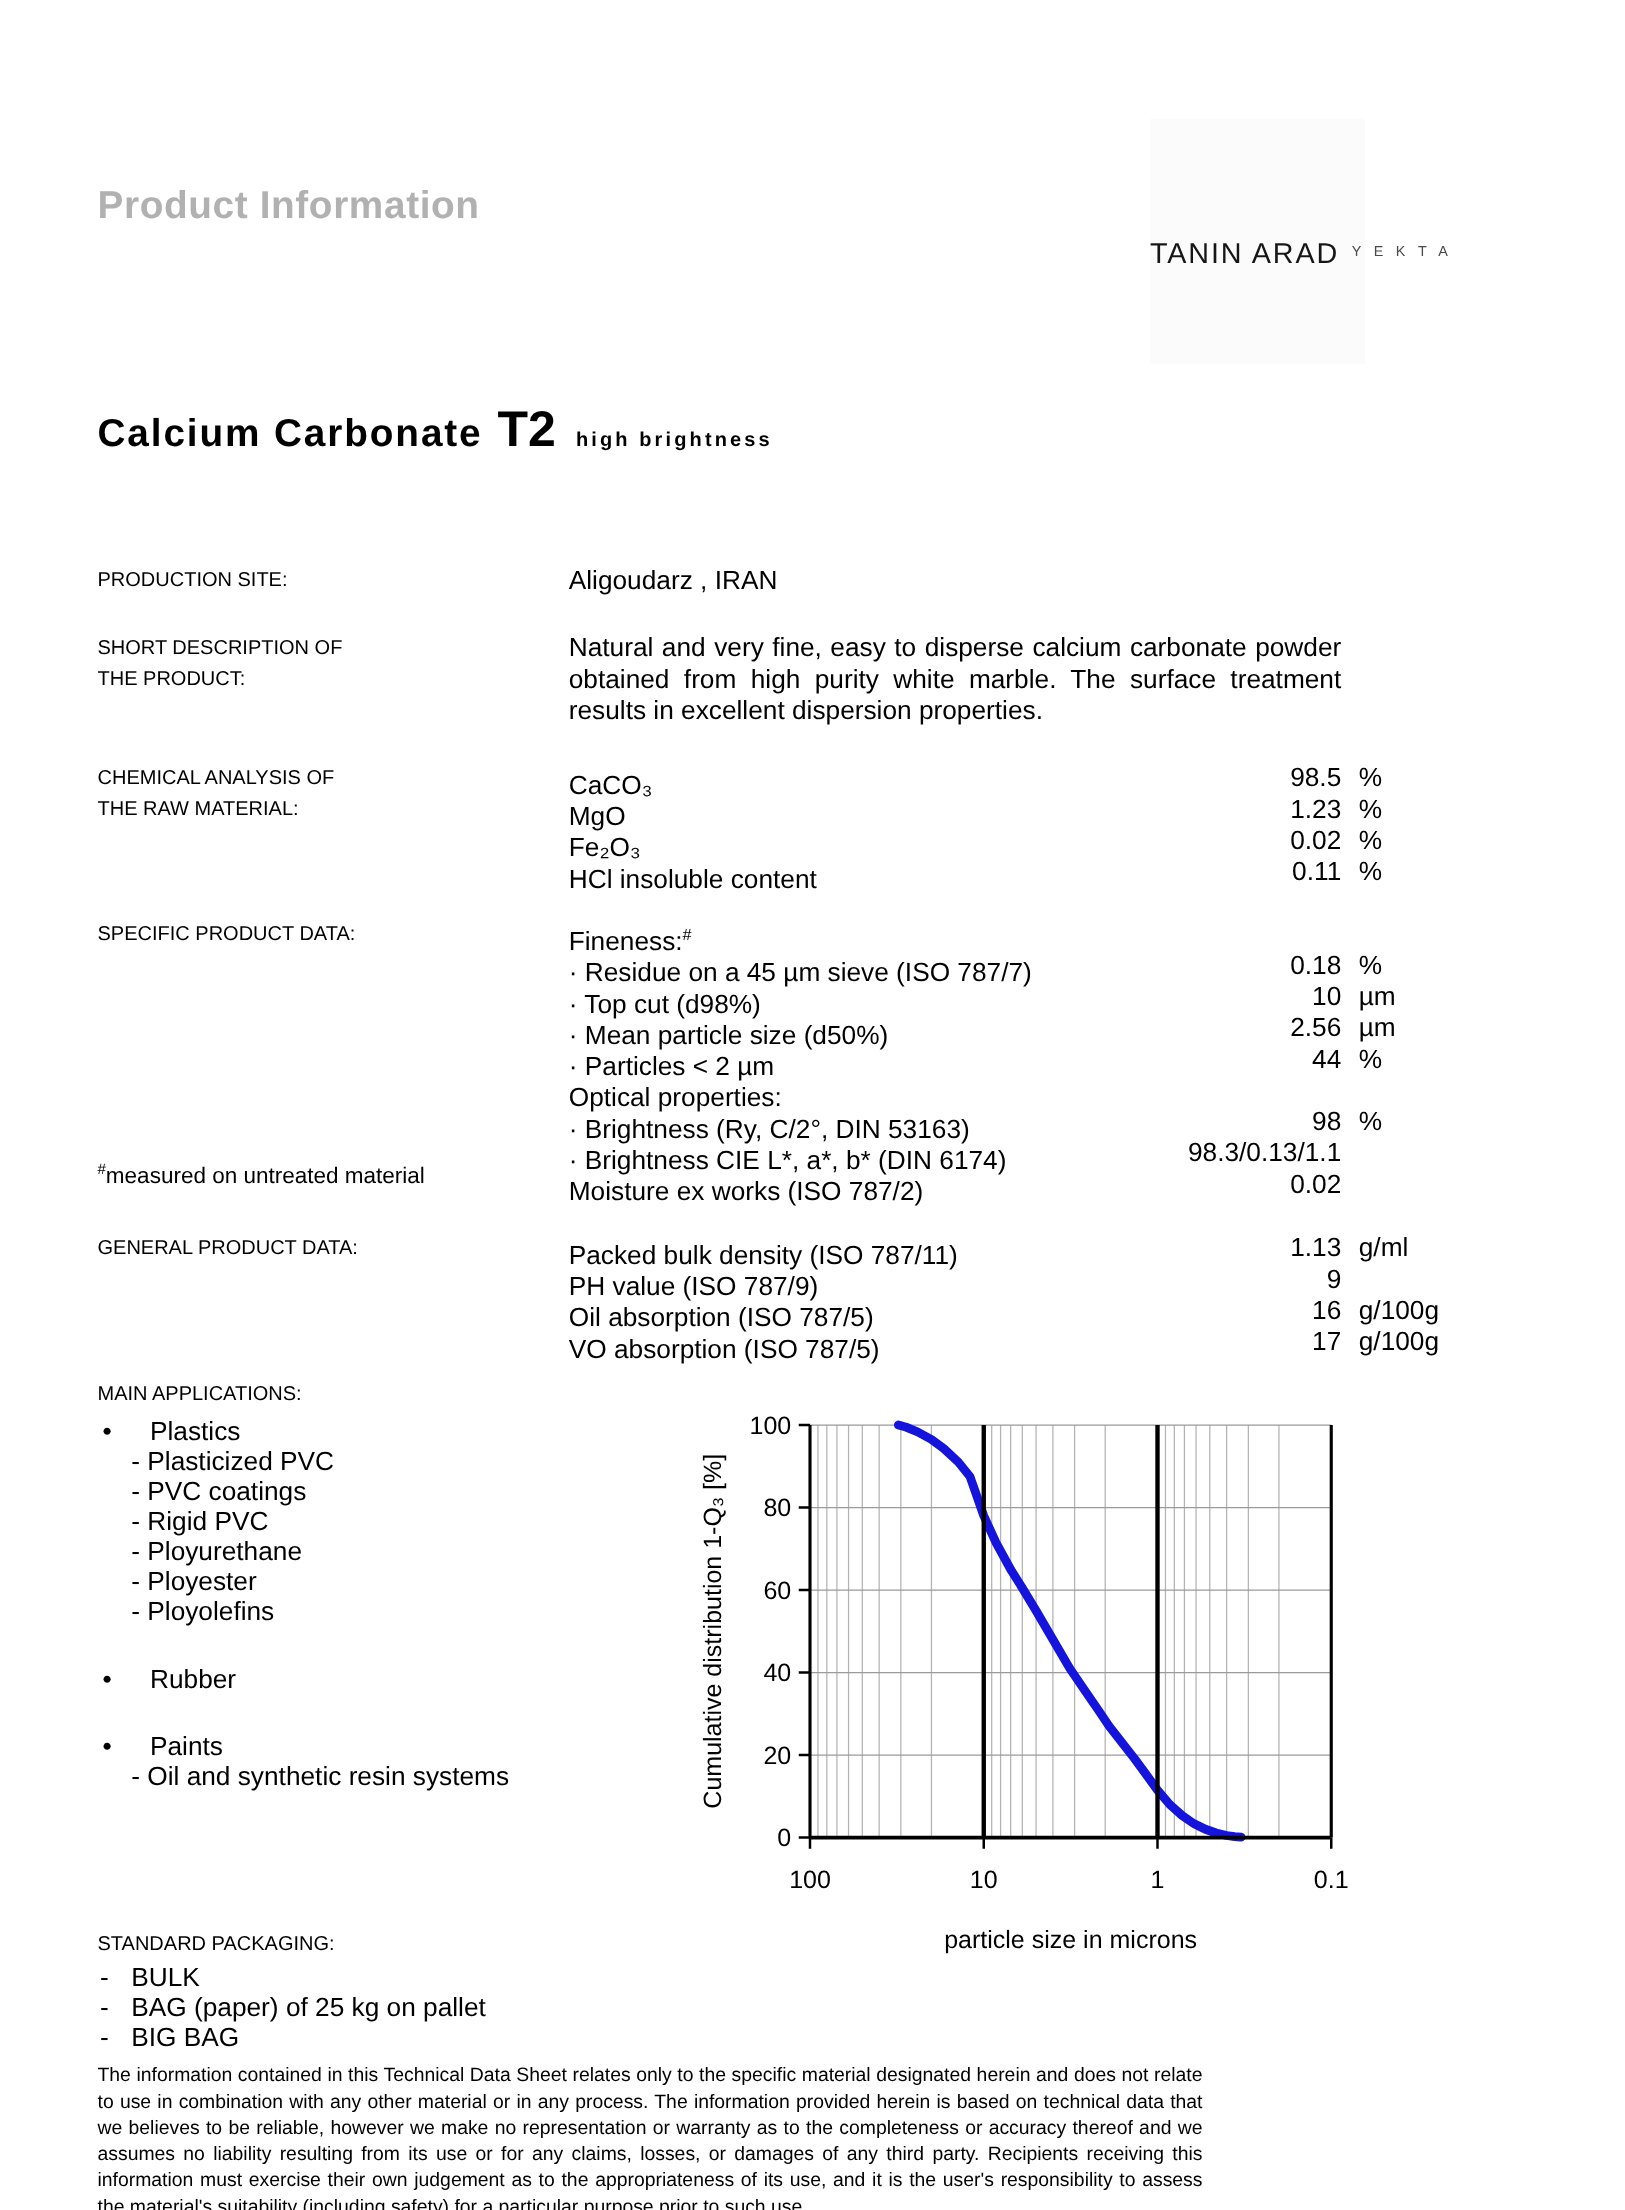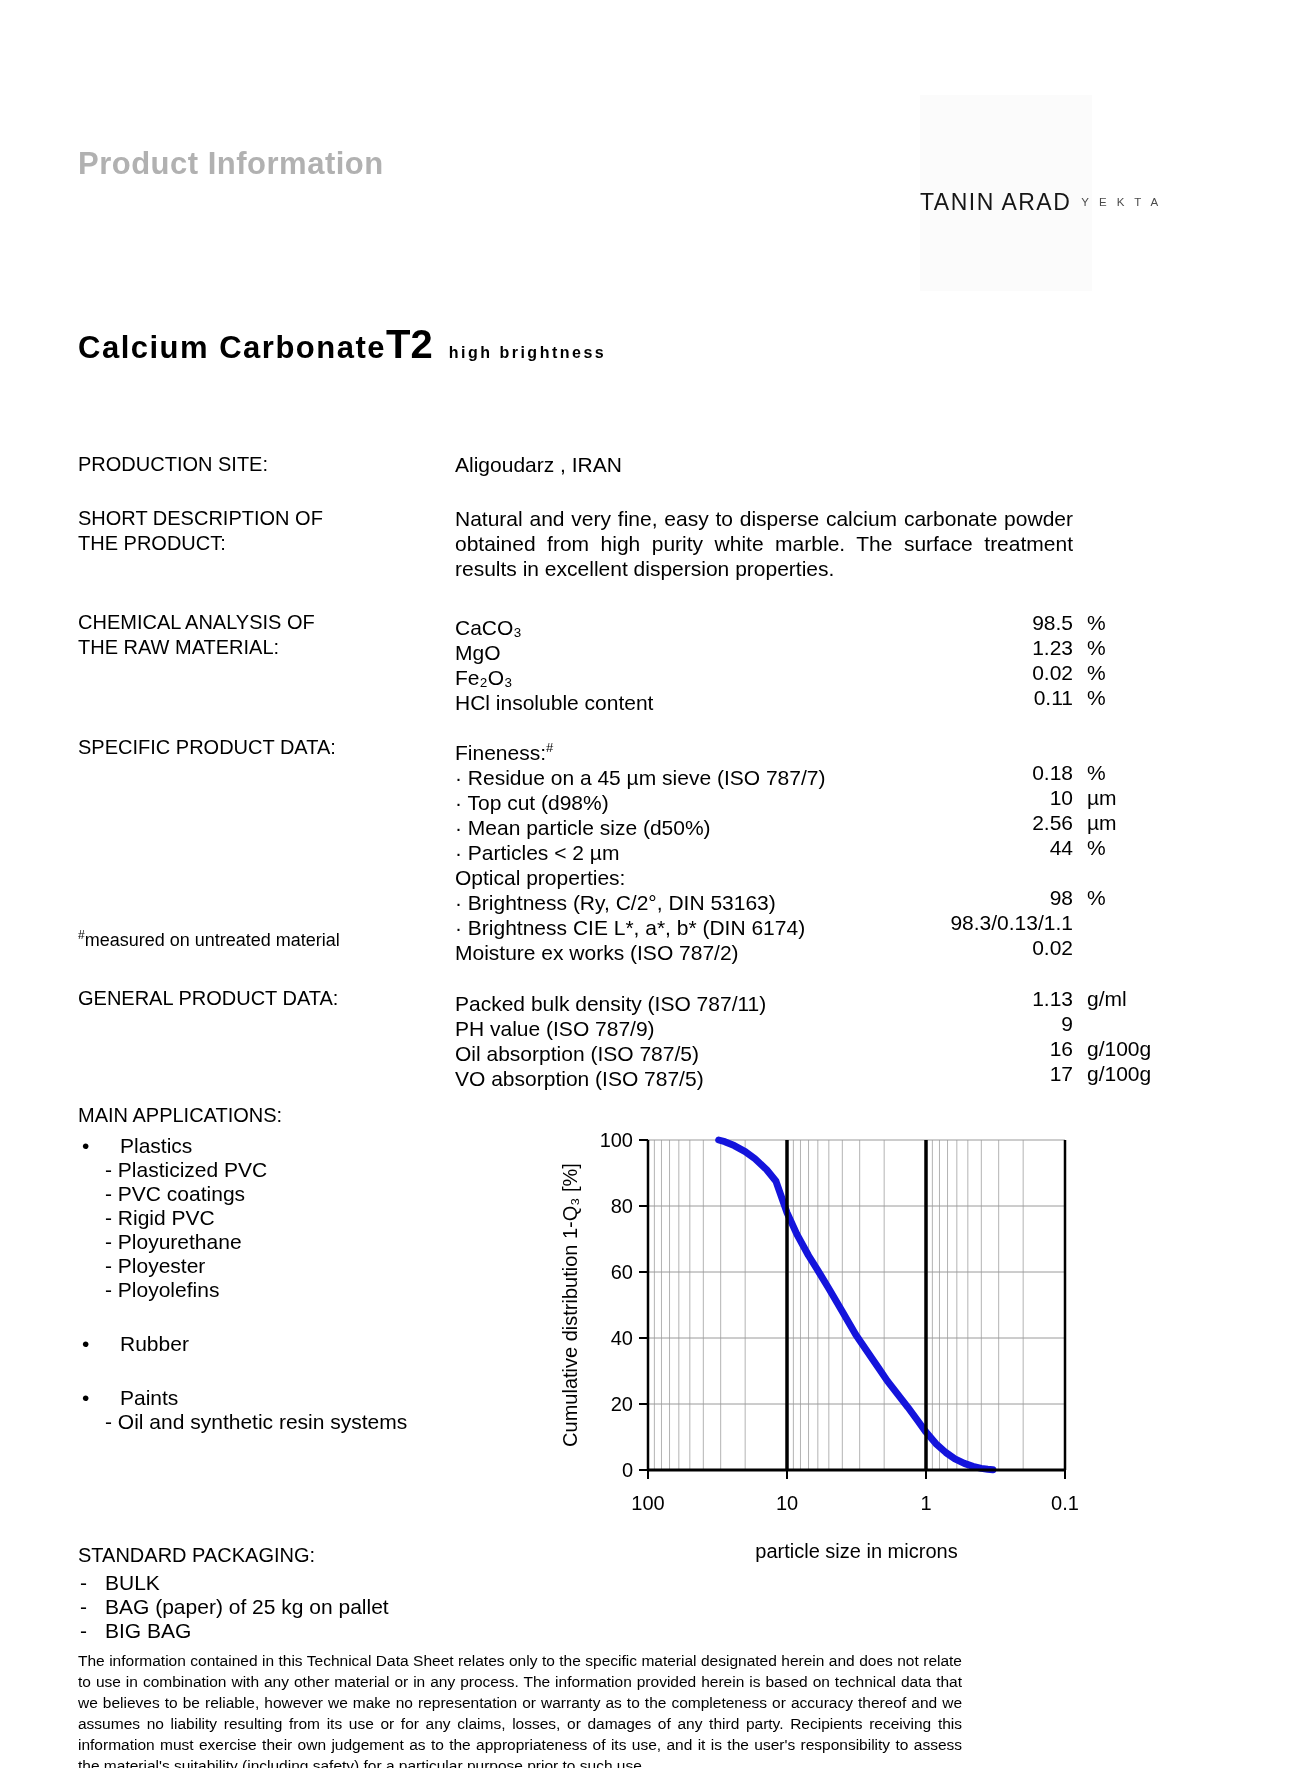--- a/index.html
+++ b/index.html
@@ -6,23 +6,23 @@
   .page{position:relative;width:1300px;height:1768px;background:#ffffff;
         font-family:"Liberation Sans","DejaVu Sans",sans-serif;color:#000;overflow:hidden;}
   .abs{position:absolute;}
   .prod-info{left:78px;top:146px;font-size:31px;font-weight:bold;color:#b1b1b1;letter-spacing:0.5px;}
   .logo-box{left:920px;top:95px;width:172px;height:196px;background:#fbfbfb;
             display:flex;flex-direction:row;align-items:center;padding-top:14px;box-sizing:border-box;}
   .logo-name{font-size:23px;color:#161616;letter-spacing:1.5px;margin-top:4px;white-space:nowrap;}
   .logo-sub{font-size:11.5px;color:#4a4a4a;letter-spacing:10px;margin-top:3px;padding-left:10px;white-space:nowrap;}
   .doc-title{left:78px;top:322px;display:flex;align-items:baseline;white-space:nowrap;}
   .t-main{font-size:31px;font-weight:bold;letter-spacing:1.5px;}
-  .t-grade{font-size:40px;font-weight:bold;margin-left:0;}
+  .t-grade{font-size:40px;font-weight:bold;margin-left:12px;}
   .t-suffix{font-size:16px;font-weight:bold;letter-spacing:2.5px;margin-left:16px;}
-  .sec-label{left:78px;width:372px;font-size:20px;line-height:25px;}
+  .sec-label{left:78px;width:372px;font-size:16px;line-height:25px;}
   .val-plain{left:455px;font-size:21px;line-height:25px;}
   .desc-text{left:455px;width:618px;font-size:21px;line-height:25px;text-align:justify;}
   .vtable{left:455px;width:700px;}
   .vrow{display:flex;height:25px;font-size:21px;line-height:25px;}
   .vname{width:495px;white-space:nowrap;}
   .vval{width:123px;text-align:right;white-space:nowrap;}
   .vunit{padding-left:14px;white-space:nowrap;}
   .rsup{font-size:13px;}
   .footnote{left:78px;top:928px;font-size:18px;}
   .footnote sup{font-size:12px;}

